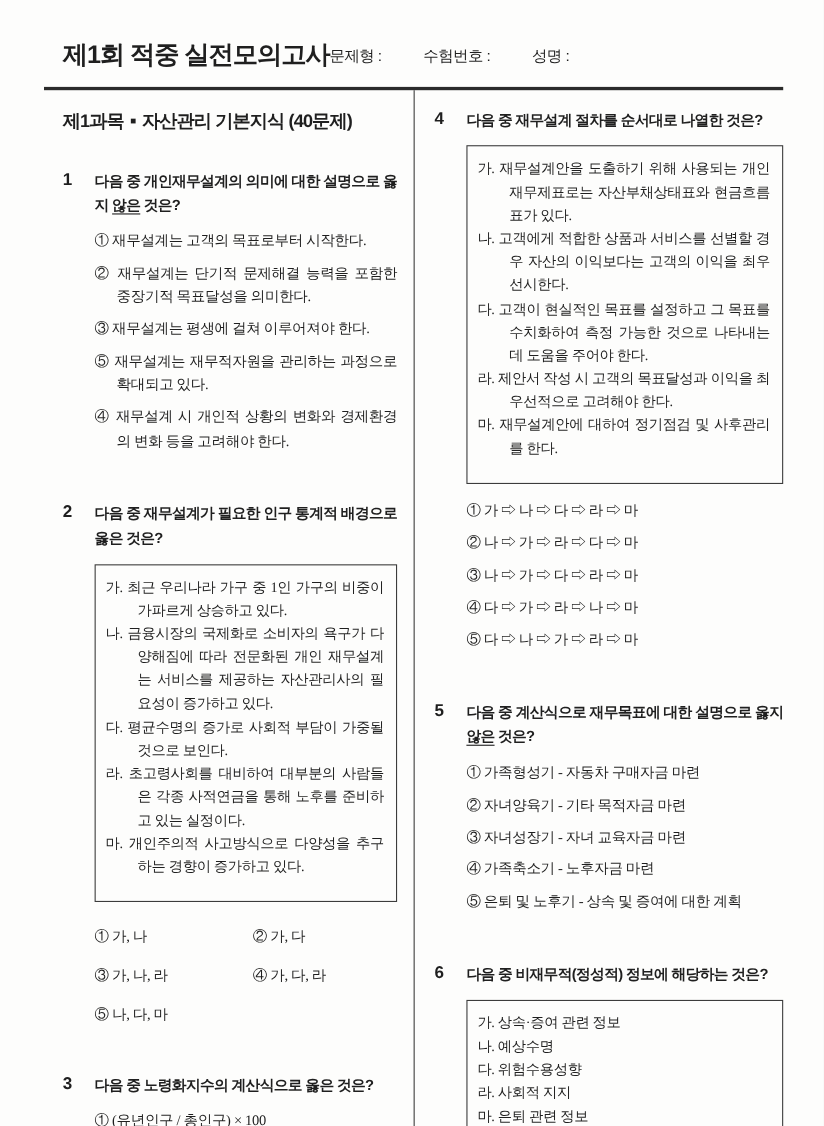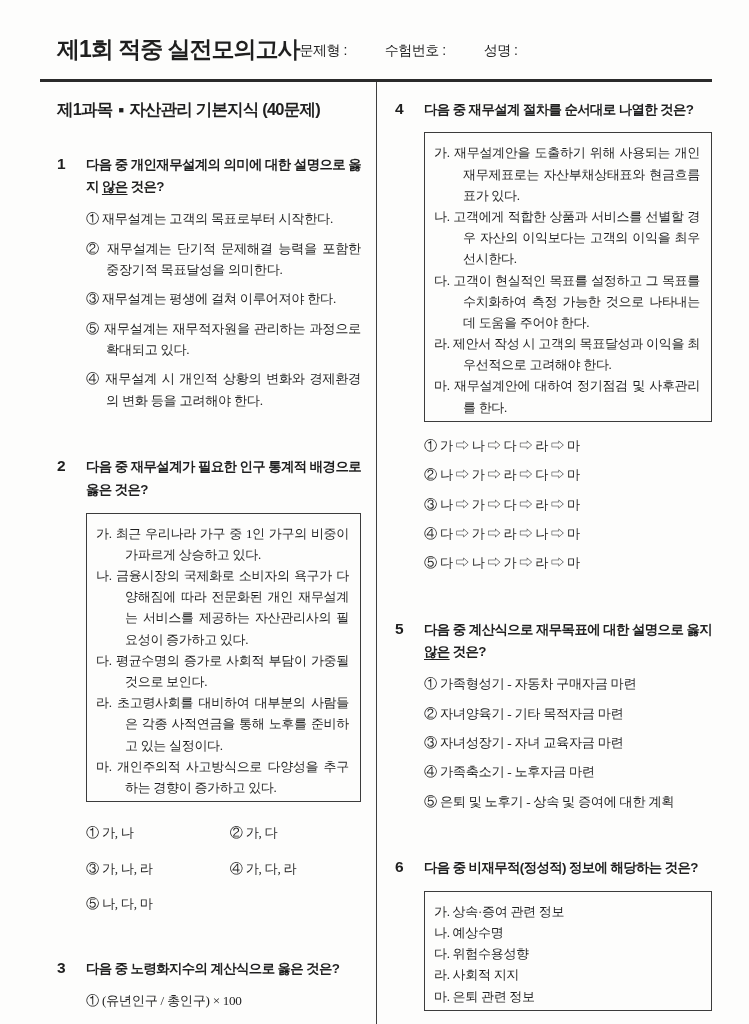--- a/index.html
+++ b/index.html
@@ -23,21 +23,21 @@
   .col-left  { padding:17px 15px 0 17px; }
   .col-right { border-left:1.5px solid #3e3e3e; padding:17px 0 0 18px; }
   .section-title { font-size:16.5px; font-weight:bold; letter-spacing:-0.8px; margin-bottom:33px; }
   .section-title .sq { font-size:9px; vertical-align:2px; margin:0 6px; }
   
   .question { display:flex; margin-bottom:37px; }
   .qnum { font-size:15.5px; font-weight:bold; min-width:17px; margin-right:12px; padding-top:1px; }
   .qbody { flex:1; min-width:0; }
   .stem { font-size:13.4px; font-weight:600; letter-spacing:-0.6px; line-height:1.7; text-align:justify; }
   .u { text-decoration:underline; text-underline-offset:3px; }
-  .qbox { border:1.5px solid #3c3c3c; margin:11px 0 13px 0; padding:9px 11px 3px 9px; }
+  .qbox { border:1.5px solid #3c3c3c; margin:11px 0 13px 0; padding:9px 11px 21px 9px; }
   .bitem {
     font-family:"Liberation Serif", serif; font-size:13px; line-height:1.63;
     text-align:justify; padding-left:29px; text-indent:-29px; letter-spacing:-0.3px;
   }
   .options { margin-top:9px; }
   .opt {
     font-family:"Liberation Serif", serif; font-size:13.2px; line-height:1.62;
     margin:8px 0; padding-left:20px; text-indent:-20px; text-align:justify; letter-spacing:-0.3px;
   }
   .options.two-col { display:grid; grid-template-columns:1.05fr 1fr; column-gap:6px; }

